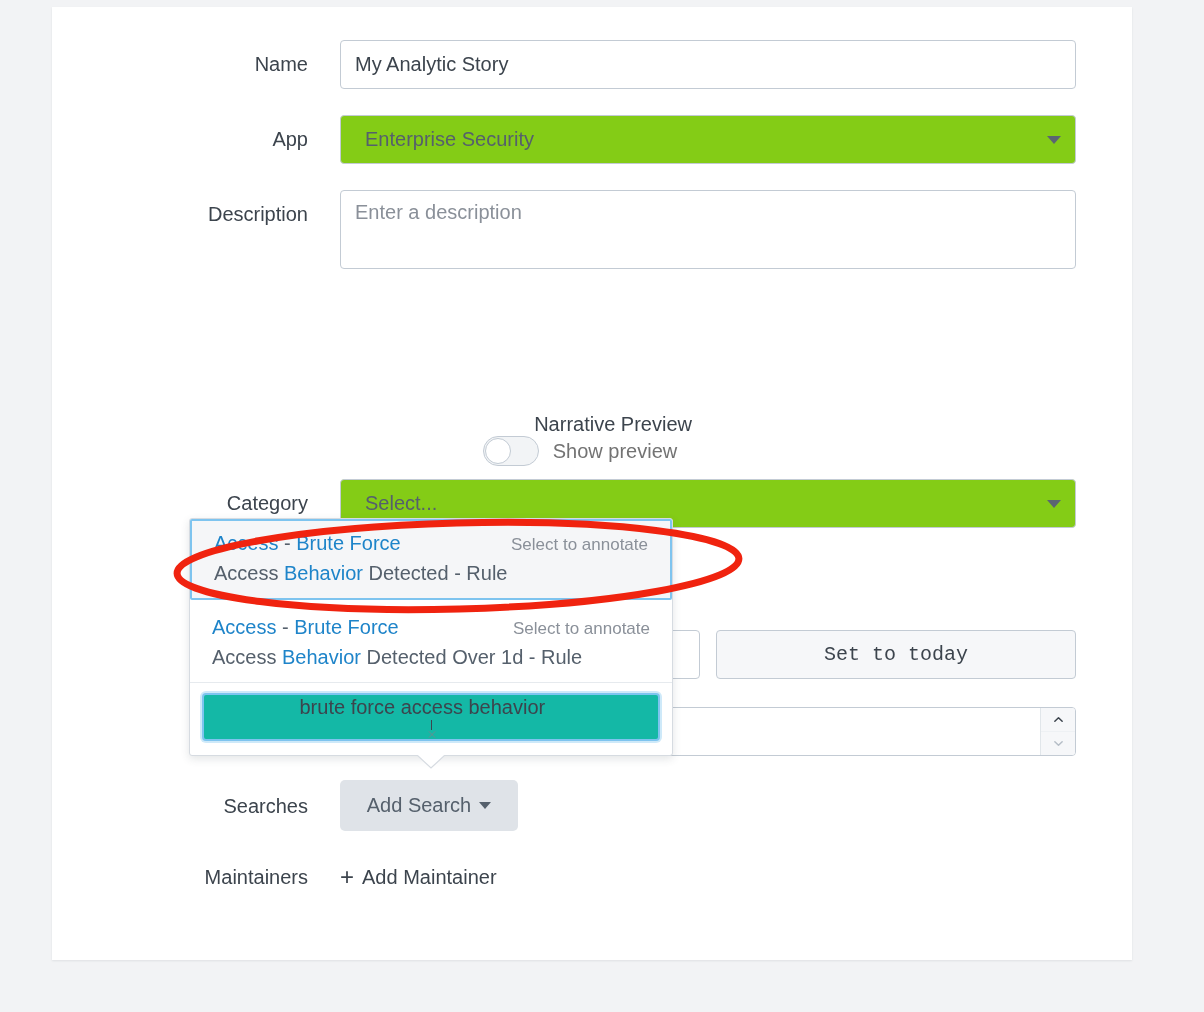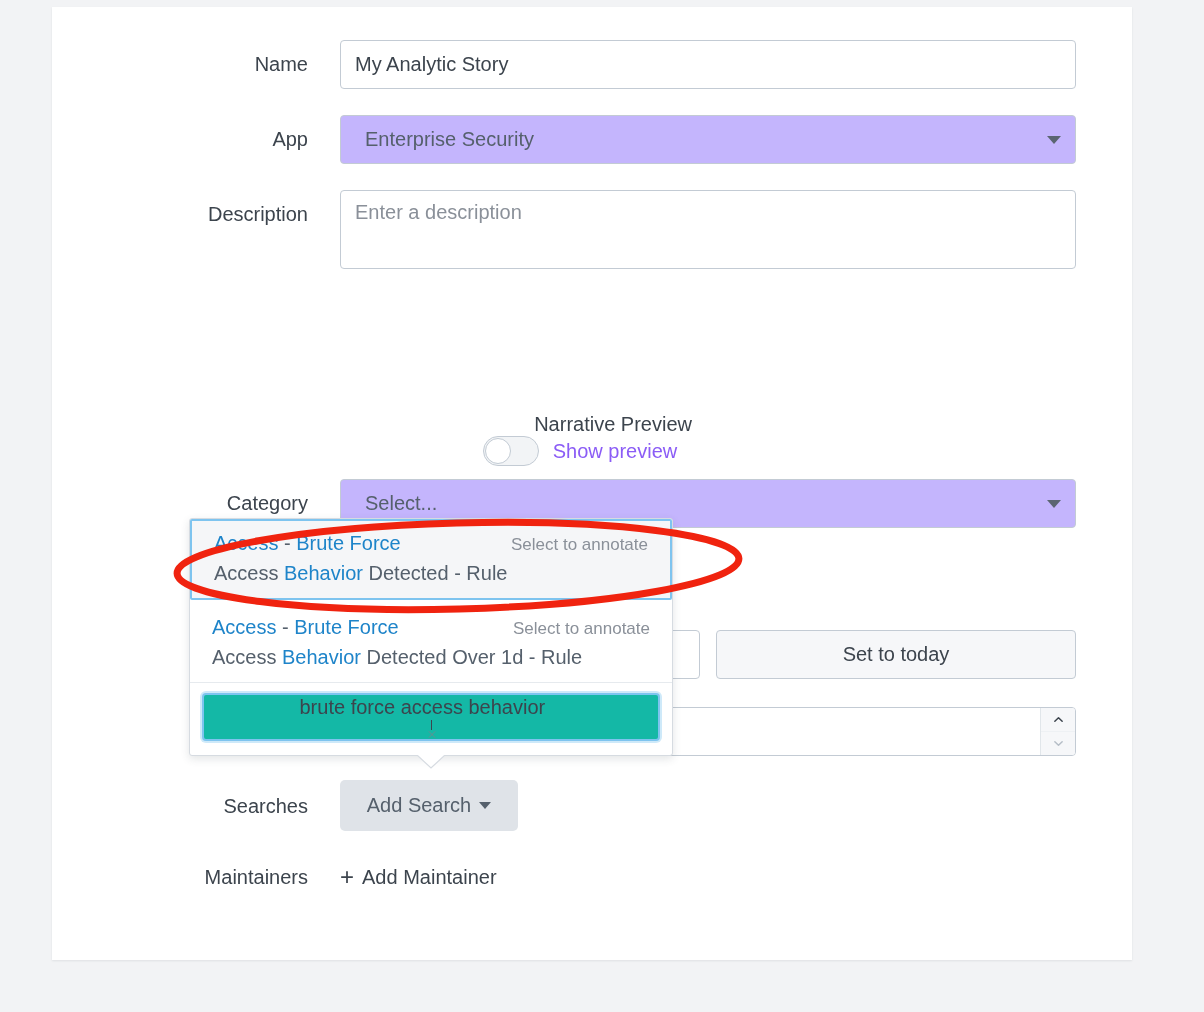--- a/index.html
+++ b/index.html
@@ -63,21 +63,21 @@
     color: #8a9099;
     font-family: "Liberation Sans", sans-serif;
     padding: 10px 14px;
     resize: none;
     outline: none;
   }
   .txt-area::placeholder { color: #8a9099; }
 
   .select-box {
     box-sizing: border-box;
-    background: #c4b5fd;
+    background: #84cc16;
     border: 1px solid #c3cbd4;
     border-radius: 4px;
     display: flex;
     align-items: center;
     justify-content: space-between;
     padding: 0 14px 0 24px;
     font-size: 20px;
     color: #55606c;
   }
   .caret-tri {
@@ -90,21 +90,21 @@
   .btn-grey {
     box-sizing: border-box;
     background: #f6f7f9;
     border: 1px solid #c3cbd4;
     border-radius: 4px;
     font-size: 20px;
     color: #3c444d;
     display: flex;
     align-items: center;
     justify-content: center;
-    font-family: Liberation Sans, sans-serif;
+    font-family: Liberation Mono, monospace;
     cursor: pointer;
   }
 
   
   .toggle {
     width: 56px; height: 30px;
     border-radius: 15px;
     background: #f2f4f6;
     border: 1px solid #c3cbd4;
     position: relative;
@@ -115,21 +115,21 @@
     position: absolute;
     left: 1px; top: 1px;
     width: 26px; height: 26px;
     border-radius: 50%;
     background: #ffffff;
     border: 1px solid #c3cbd4;
     box-sizing: border-box;
   }
   .toggle-text {
     font-size: 20px;
-    color: #8b5cf6;
+    color: #737373;
     margin-left: 14px;
     line-height: 30px;
   }
 
   
   .pill-btn {
     background: #dfe3e8;
     border: none;
     border-radius: 5px;
     font-size: 20px;

